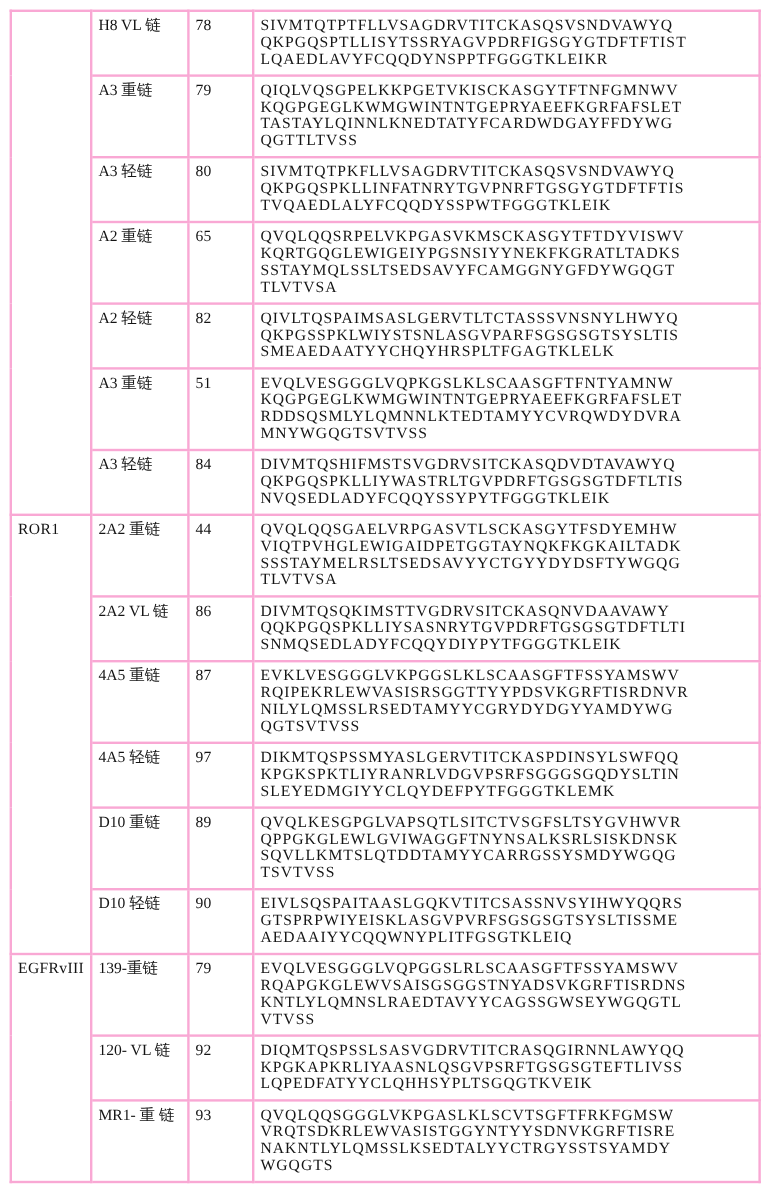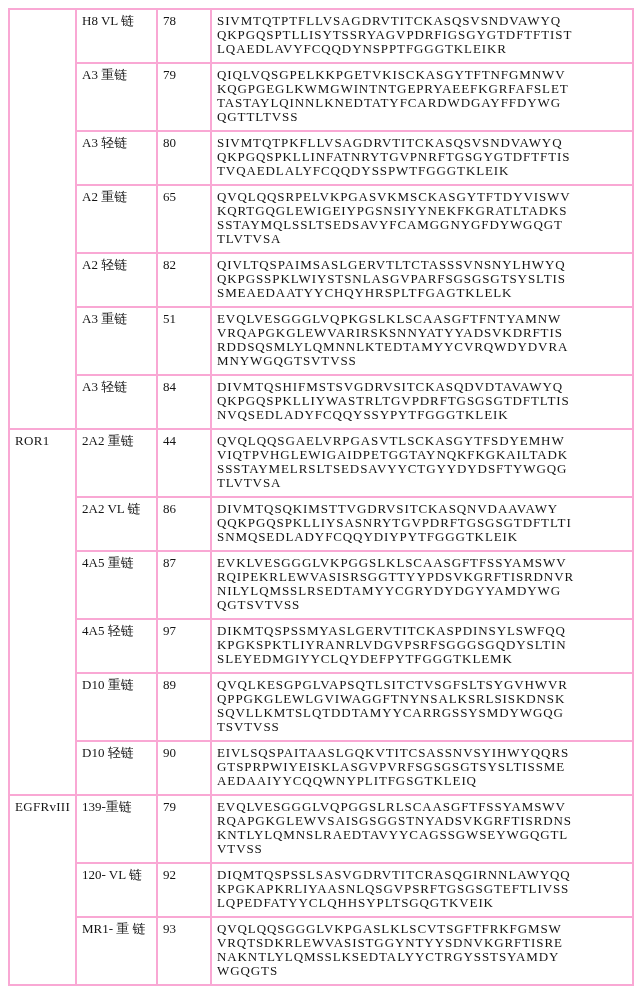--- a/index.html
+++ b/index.html
@@ -101,21 +101,21 @@
         <td class="chain-cell">A2 轻链</td>
         <td class="seqid-cell">82</td>
         <td class="sequence-cell">QIVLTQSPAIMSASLGERVTLTCTASSSVNSNYLHWYQ
 QKPGSSPKLWIYSTSNLASGVPARFSGSGSGTSYSLTIS
 SMEAEDAATYYCHQYHRSPLTFGAGTKLELK</td>
       </tr>
       <tr>
         <td class="chain-cell">A3 重链</td>
         <td class="seqid-cell">51</td>
         <td class="sequence-cell">EVQLVESGGGLVQPKGSLKLSCAASGFTFNTYAMNW
-VRQAPGKGLEWVARIRSKSNNYATYYADSVKDRFTIS
+KQGPGEGLKWMGWINTNTGEPRYAEEFKGRFAFSLET
 RDDSQSMLYLQMNNLKTEDTAMYYCVRQWDYDVRA
 MNYWGQGTSVTVSS</td>
       </tr>
       <tr>
         <td class="chain-cell">A3 轻链</td>
         <td class="seqid-cell">84</td>
         <td class="sequence-cell">DIVMTQSHIFMSTSVGDRVSITCKASQDVDTAVAWYQ
 QKPGQSPKLLIYWASTRLTGVPDRFTGSGSGTDFTLTIS
 NVQSEDLADYFCQQYSSYPYTFGGGTKLEIK</td>
       </tr>

